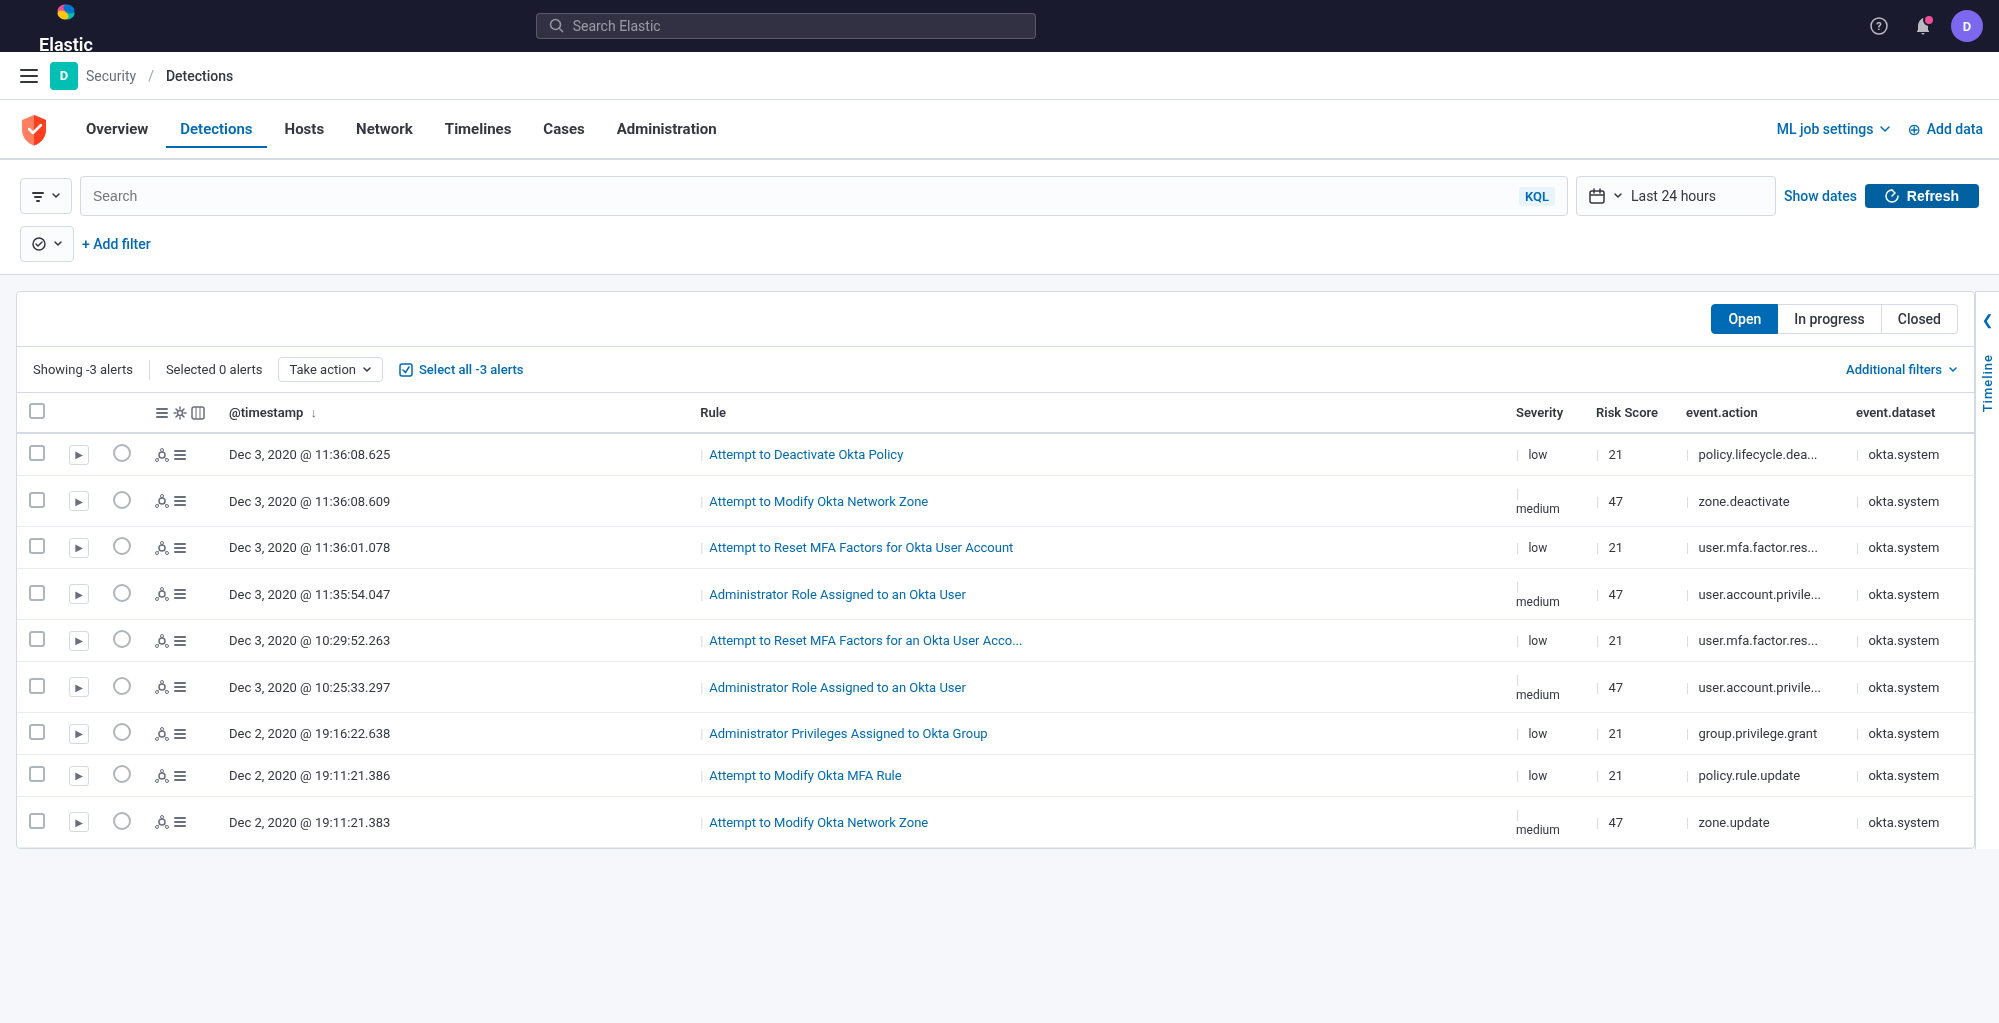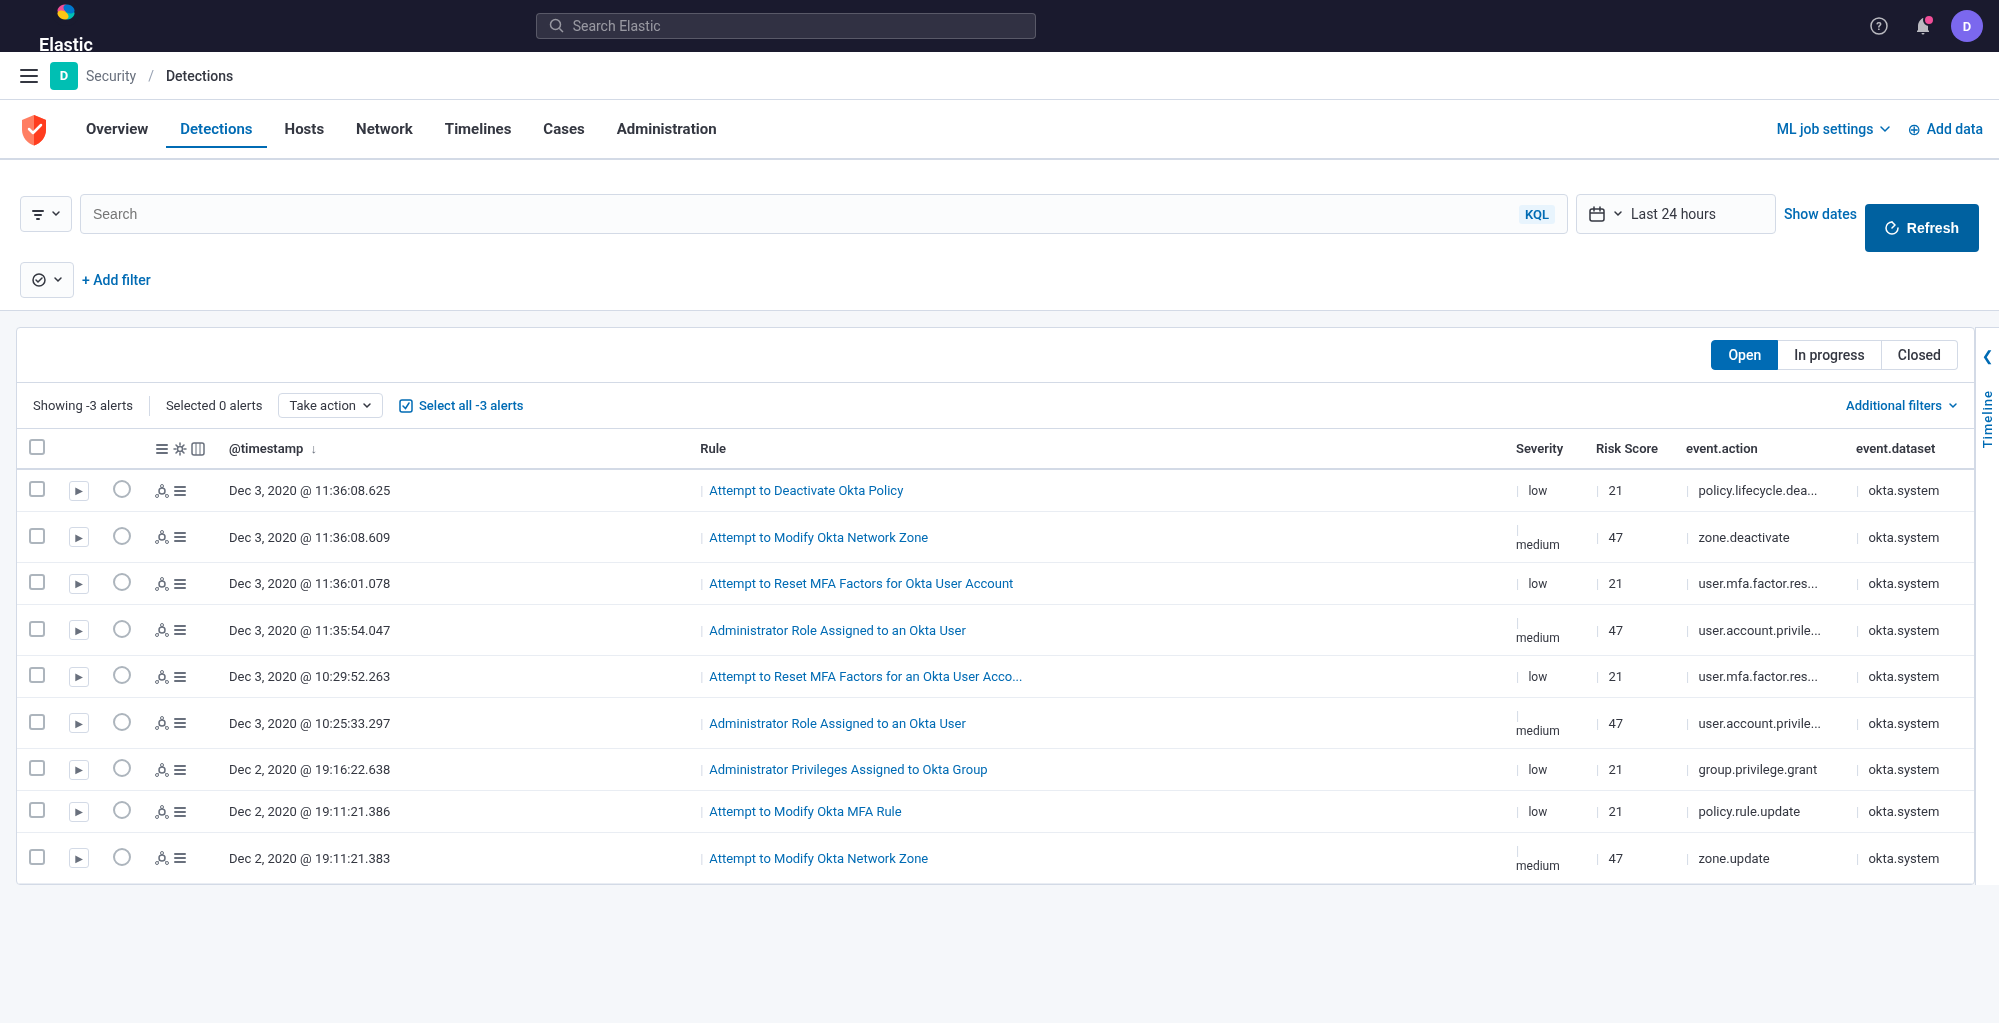--- a/index.html
+++ b/index.html
@@ -38,21 +38,21 @@
 
     
     .filter-bar { background: #fff; padding: 16px 20px 12px; border-bottom: 1px solid #d3dae6; }
     .filter-row1 { display: flex; align-items: center; gap: 8px; margin-bottom: 10px; }
     .filter-row2 { display: flex; align-items: center; gap: 8px; }
     .search-input-wrap { flex: 1; display: flex; align-items: center; border: 1px solid #d3dae6; border-radius: 4px; background: #fbfcfd; padding: 0 12px; height: 40px; gap: 8px; }
     .search-input-wrap input { flex: 1; border: none; background: transparent; outline: none; font-size: 14px; color: #343741; }
     .kql-badge { background: #e8f4fd; color: #006bb4; font-size: 13px; font-weight: 600; padding: 2px 6px; border-radius: 3px; cursor: pointer; }
     .date-picker-btn { display: flex; align-items: center; gap: 8px; border: 1px solid #d3dae6; border-radius: 4px; background: #fbfcfd; padding: 0 12px; height: 40px; color: #343741; cursor: pointer; font-size: 14px; white-space: nowrap; min-width: 200px; }
     .show-dates-btn { color: #006bb4; font-size: 14px; cursor: pointer; font-weight: 500; white-space: nowrap; }
-    .refresh-btn { display: flex; align-items: center; gap: 8px; background: #0061a0; color: #fff; border: none; border-radius: 4px; padding: 0 20px; height: 48px; font-size: 14px; font-weight: 600; cursor: pointer; white-space: nowrap; margin-top: 28px; }
+    .refresh-btn { display: flex; align-items: center; gap: 8px; background: #0061a0; color: #fff; border: none; border-radius: 4px; padding: 0 20px; height: 24px; font-size: 14px; font-weight: 600; cursor: pointer; white-space: nowrap; }
     .filter-icon-btn { display: flex; align-items: center; gap: 6px; border: 1px solid #d3dae6; border-radius: 4px; background: #fbfcfd; padding: 0 10px; height: 36px; cursor: pointer; color: #343741; font-size: 13px; }
     .add-filter-btn { display: flex; align-items: center; gap: 6px; color: #006bb4; font-size: 14px; cursor: pointer; font-weight: 500; }
 
     
     .main-content { display: flex; gap: 0; position: relative; }
     .table-container { flex: 1; background: #fff; margin: 16px 0 0 16px; border: 1px solid #d3dae6; border-radius: 4px; overflow: hidden; }
 
     
     .status-tabs { display: flex; align-items: center; justify-content: flex-end; padding: 12px 16px; border-bottom: 1px solid #d3dae6; gap: 0; }
     .status-tab { padding: 6px 16px; font-size: 14px; cursor: pointer; color: #343741; border: 1px solid #d3dae6; background: #fff; font-weight: 500; }

